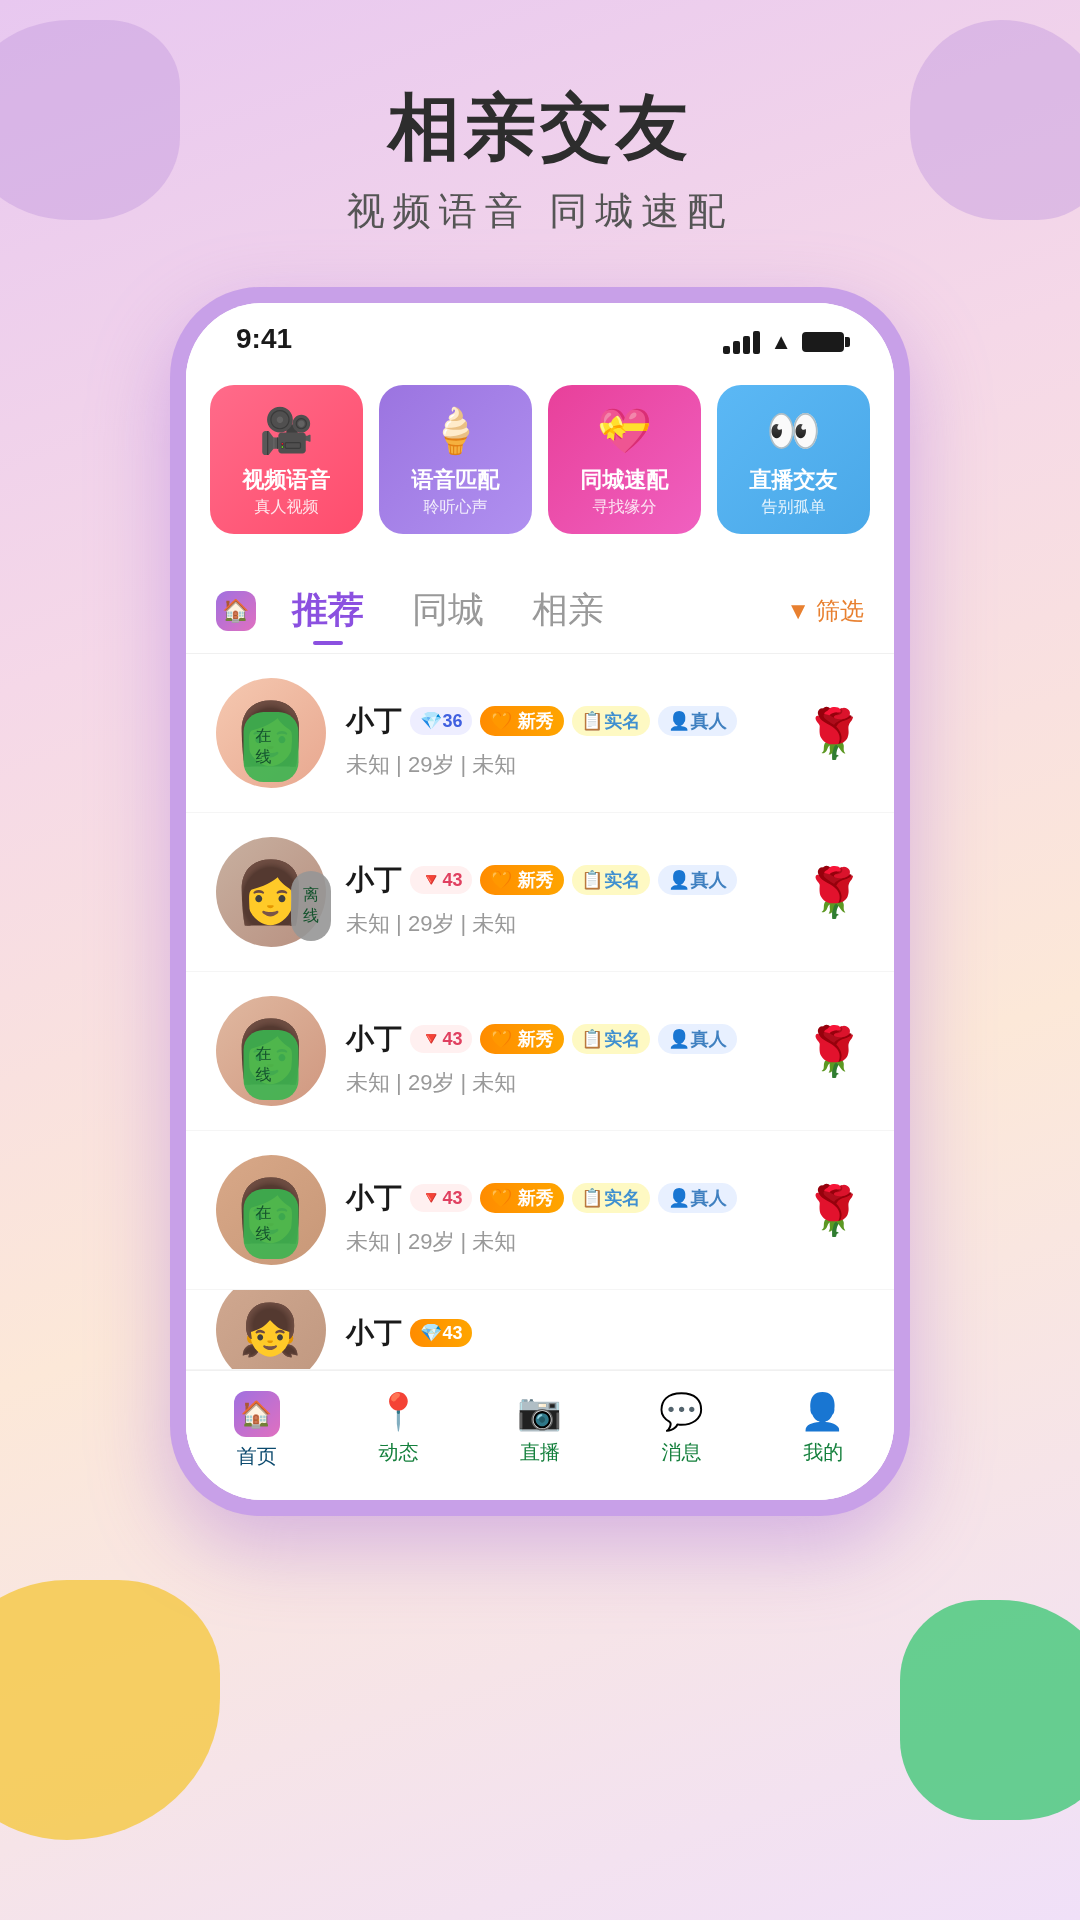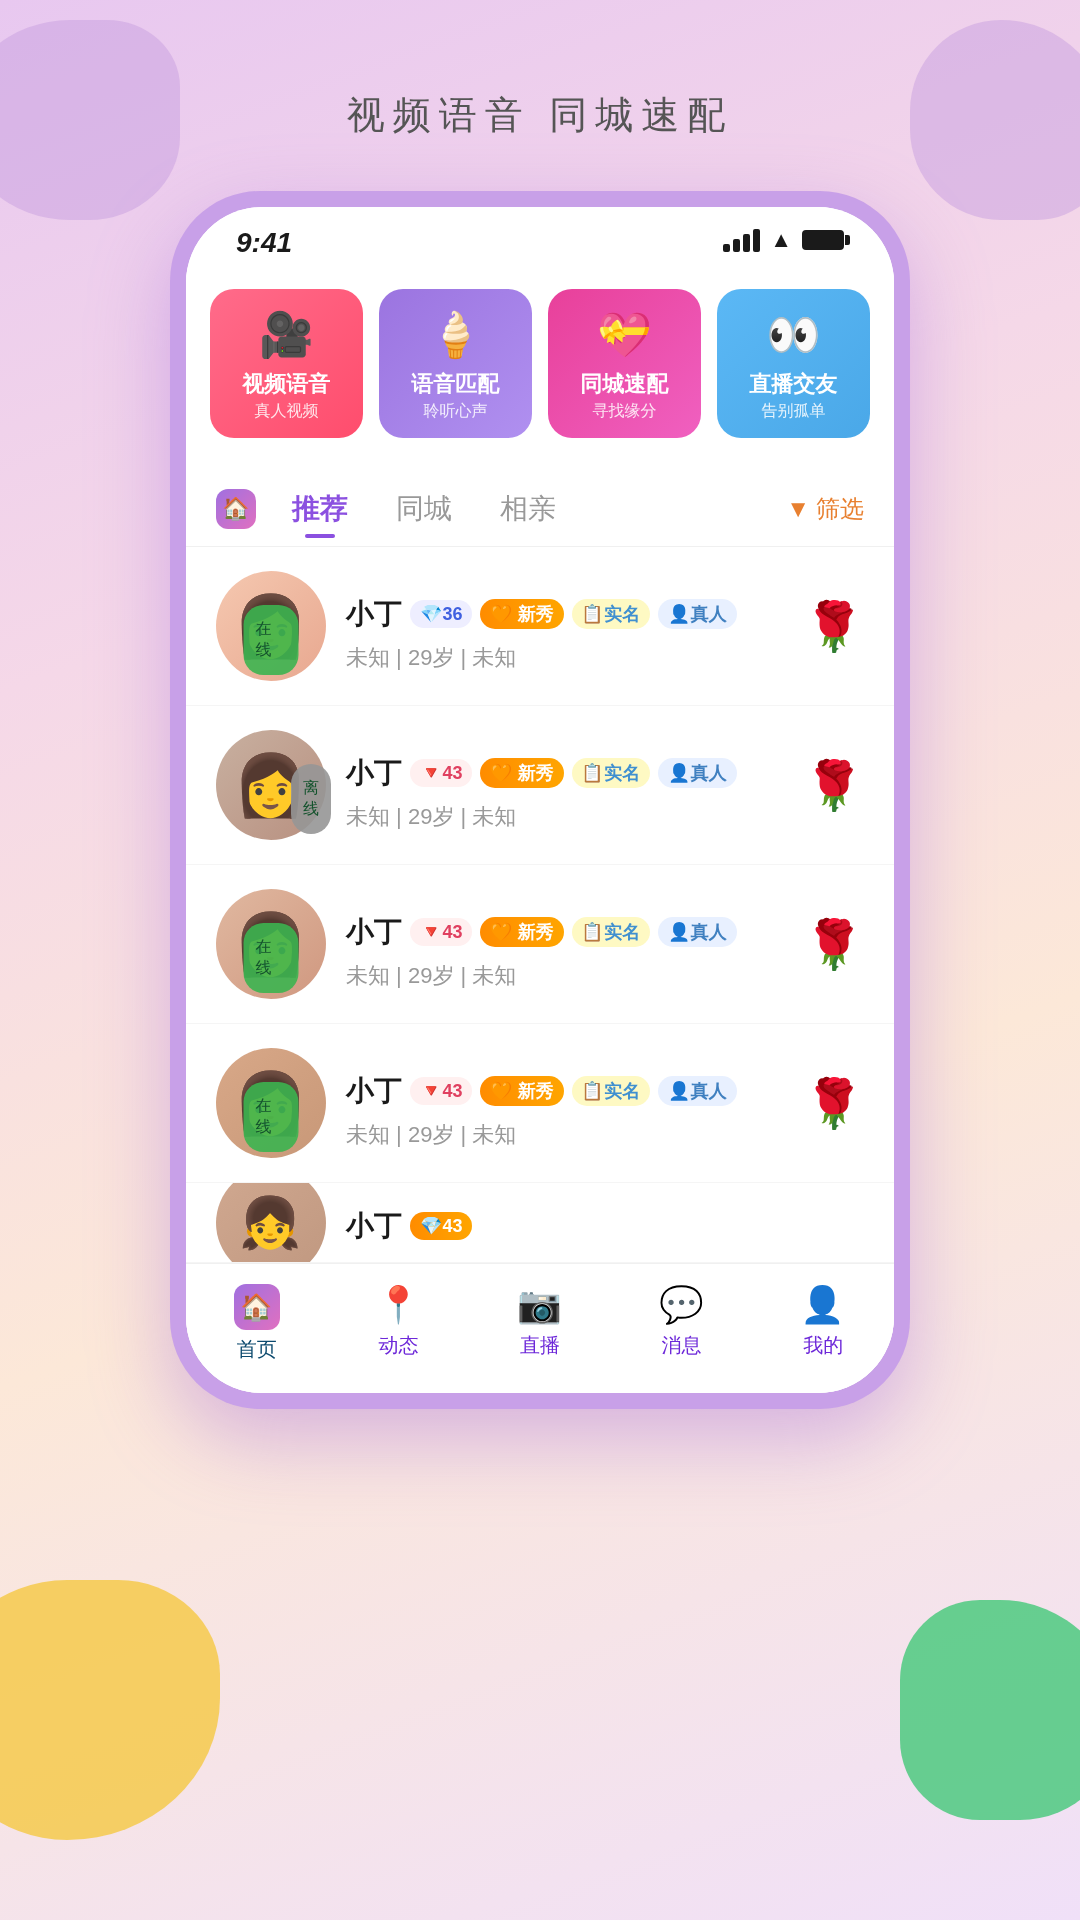--- a/index.html
+++ b/index.html
@@ -86,24 +86,23 @@
       background: #fff;
       border-radius: 76px;
       overflow: hidden;
       position: relative;
     }
 
     
     .status-bar {
       display: flex;
       justify-content: space-between;
-      align-items: flex-start;
+      align-items: flex-end;
       padding: 20px 50px 10px;
       background: #fff;
-      font-style: italic;
     }
     .status-time {
       font-size: 28px;
       font-weight: 700;
       color: #1a1a1a;
     }
     .status-icons {
       display: flex;
       align-items: center;
       gap: 10px;
@@ -208,21 +207,21 @@
       background: linear-gradient(135deg, #a070e0, #e070c0);
       border-radius: 12px;
       display: flex;
       align-items: center;
       justify-content: center;
       font-size: 22px;
       margin-right: 12px;
     }
     .tab-item {
       padding: 8px 24px;
-      font-size: 28px;
+      font-size: 36px;
       color: #999;
       cursor: pointer;
       position: relative;
     }
     .tab-item.active {
       color: #8b50e0;
       font-weight: 700;
     }
     .tab-item.active::after {
       content: '';
@@ -357,21 +356,21 @@
       align-items: center;
       gap: 6px;
       cursor: pointer;
     }
     .nav-icon {
       font-size: 36px;
       color: #999;
     }
     .nav-label {
       font-size: 20px;
-      color: #6d28d9;
+      color: #15803d;
     }
     .nav-label.active {
       color: #0c4a6e;
     }
     .nav-home-icon {
       width: 46px;
       height: 46px;
       background: linear-gradient(135deg, #a070e0, #e070c0);
       border-radius: 12px;
       display: flex;
@@ -389,20 +388,21 @@
   </style>
 </head>
 <body>
 
 <div class="blob blob-top-left"></div>
 <div class="blob blob-top-right"></div>
 <div class="blob blob-bottom-left"></div>
 <div class="blob blob-bottom-right"></div>
 
 <div class="header-area">
+  <div class="header-title">相亲交友</div>
   <div class="header-subtitle">视频语音 同城速配</div>
 </div>
 
 <div class="phone-wrapper">
   <div class="phone-outer">
     <div class="phone-inner">
 
       <div class="status-bar">
         <span class="status-time">9:41</span>
         <div class="status-icons">

